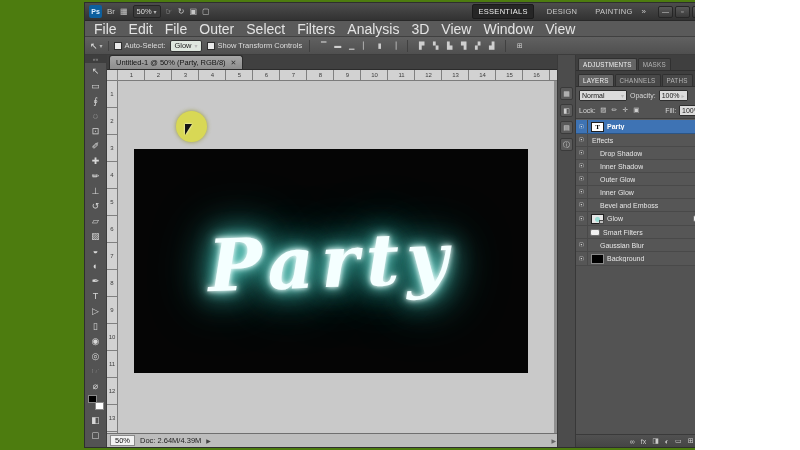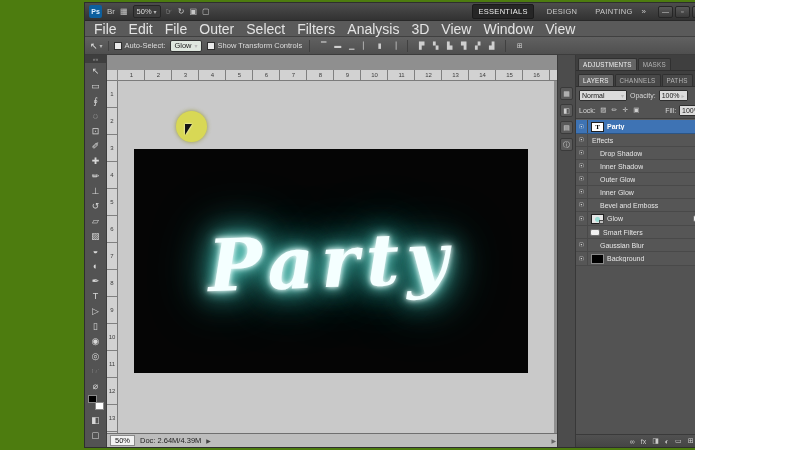--- a/index.html
+++ b/index.html
@@ -331,20 +331,26 @@
         </div>
       <div class="swatches">
         <div class="sw-fg"></div>
         <div class="sw-bg"></div>
       </div>
       <div class="tool">◧</div>
       <div class="tool">▢</div>
     </div>
 
     <div class="docarea">
+      <div class="tabrow">
+        <span class="doctab">
+          <span>Untitled-1 @ 50% (Party, RGB/8)</span>
+          <span class="close">✕</span>
+        </span>
+      </div>
       <div class="ruler-corner"></div>
       <div class="rulerh">
           <span>1</span>
           <span>2</span>
           <span>3</span>
           <span>4</span>
           <span>5</span>
           <span>6</span>
           <span>7</span>
           <span>8</span>

